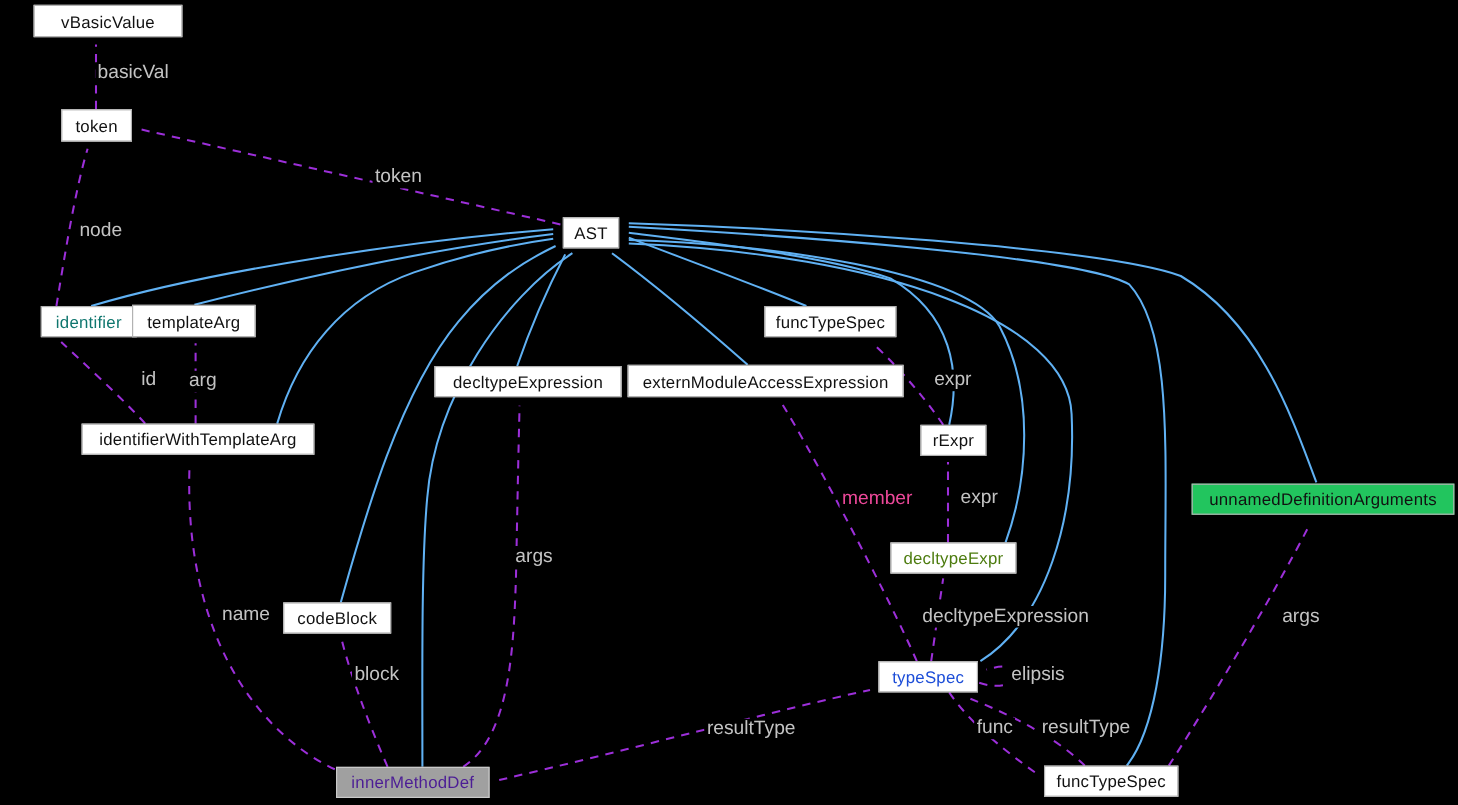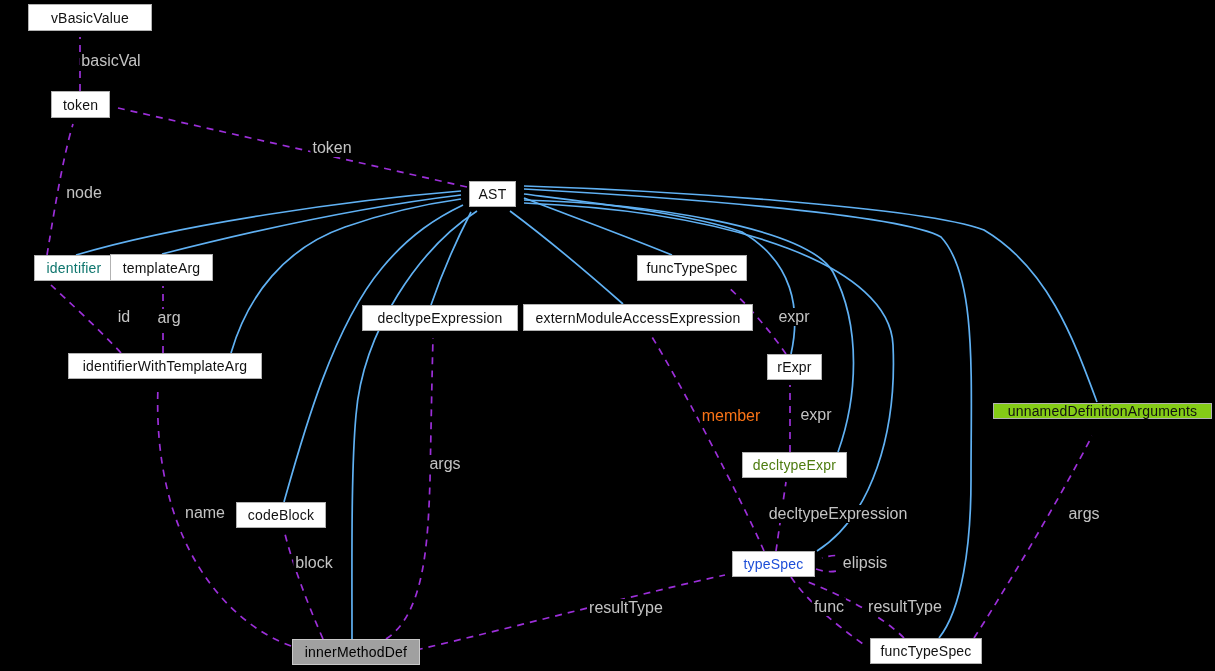--- a/index.html
+++ b/index.html
@@ -79,37 +79,37 @@
   </svg>
 <div class="edge-label" style="left: 111px; top: 61px; color: rgb(195, 195, 195);">basicVal</div>
     <div class="edge-label" style="left: 84px; top: 193px; color: rgb(195, 195, 195);">node</div>
     <div class="edge-label" style="left: 332px; top: 148px; color: rgb(195, 195, 195);">token</div>
     <div class="edge-label" style="left: 124px; top: 317px; color: rgb(195, 195, 195);">id</div>
     <div class="edge-label" style="left: 169px; top: 318px; color: rgb(195, 195, 195);">arg</div>
     <div class="edge-label" style="left: 205px; top: 513px; color: rgb(195, 195, 195);">name</div>
     <div class="edge-label" style="left: 314px; top: 563px; color: rgb(195, 195, 195);">block</div>
     <div class="edge-label" style="left: 445px; top: 464px; color: rgb(195, 195, 195);">args</div>
     <div class="edge-label" style="left: 626px; top: 608px; color: rgb(195, 195, 195);">resultType</div>
-    <div class="edge-label" style="left: 731px; top: 416px; color: #f97316; text-align: center;">member</div>
+    <div class="edge-label" style="left: 731px; top: 416px; color: #ec4899; text-align: center;">member</div>
     <div class="edge-label" style="left: 838px; top: 514px; color: rgb(195, 195, 195);">decltypeExpression</div>
     <div class="edge-label" style="left: 816px; top: 415px; color: rgb(195, 195, 195);">expr</div>
     <div class="edge-label" style="left: 794px; top: 317px; color: rgb(195, 195, 195);">expr</div>
     <div class="edge-label" style="left: 865px; top: 563px; color: rgb(195, 195, 195);">elipsis</div>
     <div class="edge-label" style="left: 829px; top: 607px; color: rgb(195, 195, 195);">func</div>
     <div class="edge-label" style="left: 905px; top: 607px; color: rgb(195, 195, 195);">resultType</div>
     <div class="edge-label" style="left: 1084px; top: 514px; color: rgb(195, 195, 195);">args</div>
     <div class="node" style="left: 28px; top: 4px; width: 124px; height: 27px; color: rgb(17, 17, 17); background: rgb(255, 255, 255); border: 1px solid rgb(178, 178, 178);">vBasicValue</div>
     <div class="node" style="left: 51px; top: 91px; width: 59px; height: 27px; color: rgb(17, 17, 17); background: rgb(255, 255, 255); border: 1px solid rgb(178, 178, 178);">token</div>
     <div class="node" style="left: 469px; top: 181px; width: 47px; height: 26px; color: rgb(17, 17, 17); background: rgb(255, 255, 255); border: 1px solid rgb(178, 178, 178);">AST</div>
     <div class="node" style="left: 5px; top: 255px; width: 80px; height: 26px; color: #0f766e; background: rgb(255, 255, 255); border: 1px solid rgb(178, 178, 178); margin-left: 29px;">identifier</div>
     <div class="node" style="left: 110px; top: 254px; width: 103px; height: 27px; color: rgb(17, 17, 17); background: rgb(255, 255, 255); border: 1px solid rgb(178, 178, 178);">templateArg</div>
     <div class="node" style="left: 637px; top: 255px; width: 110px; height: 26px; color: rgb(17, 17, 17); background: rgb(255, 255, 255); border: 1px solid rgb(178, 178, 178);">funcTypeSpec</div>
     <div class="node" style="left: 362px; top: 305px; width: 156px; height: 26px; color: rgb(17, 17, 17); background: rgb(255, 255, 255); border: 1px solid rgb(178, 178, 178);">decltypeExpression</div>
     <div class="node" style="left: 523px; top: 304px; width: 230px; height: 27px; color: rgb(17, 17, 17); background: rgb(255, 255, 255); border: 1px solid rgb(178, 178, 178);">externModuleAccessExpression</div>
     <div class="node" style="left: 68px; top: 353px; width: 194px; height: 26px; color: rgb(17, 17, 17); background: rgb(255, 255, 255); border: 1px solid rgb(178, 178, 178);">identifierWithTemplateArg</div>
     <div class="node" style="left: 767px; top: 354px; width: 55px; height: 26px; color: rgb(17, 17, 17); background: rgb(255, 255, 255); border: 1px solid rgb(178, 178, 178);">rExpr</div>
-    <div class="node" style="left: 993px; top: 403px; width: 219px; height: 16px; color: rgb(17, 17, 17); background: #84cc16; border: 1px solid rgb(178, 178, 178);">unnamedDefinitionArguments</div>
+    <div class="node" style="left: 993px; top: 403px; width: 219px; height: 26px; color: rgb(17, 17, 17); background: #22c55e; border: 1px solid rgb(178, 178, 178);">unnamedDefinitionArguments</div>
     <div class="node" style="left: 742px; top: 452px; width: 105px; height: 26px; color: #4d7c0f; background: rgb(255, 255, 255); border: 1px solid rgb(178, 178, 178);">decltypeExpr</div>
     <div class="node" style="left: 236px; top: 502px; width: 90px; height: 26px; color: rgb(17, 17, 17); background: rgb(255, 255, 255); border: 1px solid rgb(178, 178, 178);">codeBlock</div>
     <div class="node" style="left: 732px; top: 551px; width: 83px; height: 26px; color: #1d4ed8; background: rgb(255, 255, 255); border: 1px solid rgb(178, 178, 178);">typeSpec</div>
-    <div class="node" style="left: 292px; top: 639px; width: 128px; height: 26px; color: #000000; background: rgb(160, 160, 160); border: 1.5px solid rgb(201, 201, 201);">innerMethodDef</div>
+    <div class="node" style="left: 280px; top: 639px; width: 128px; height: 26px; color: #4c1d95; background: rgb(160, 160, 160); border: 1.5px solid rgb(201, 201, 201);">innerMethodDef</div>
     <div class="node" style="left: 870px; top: 638px; width: 112px; height: 26px; color: rgb(17, 17, 17); background: rgb(255, 255, 255); border: 1px solid rgb(178, 178, 178);">funcTypeSpec</div>
   </div>
 
 </body></html>

